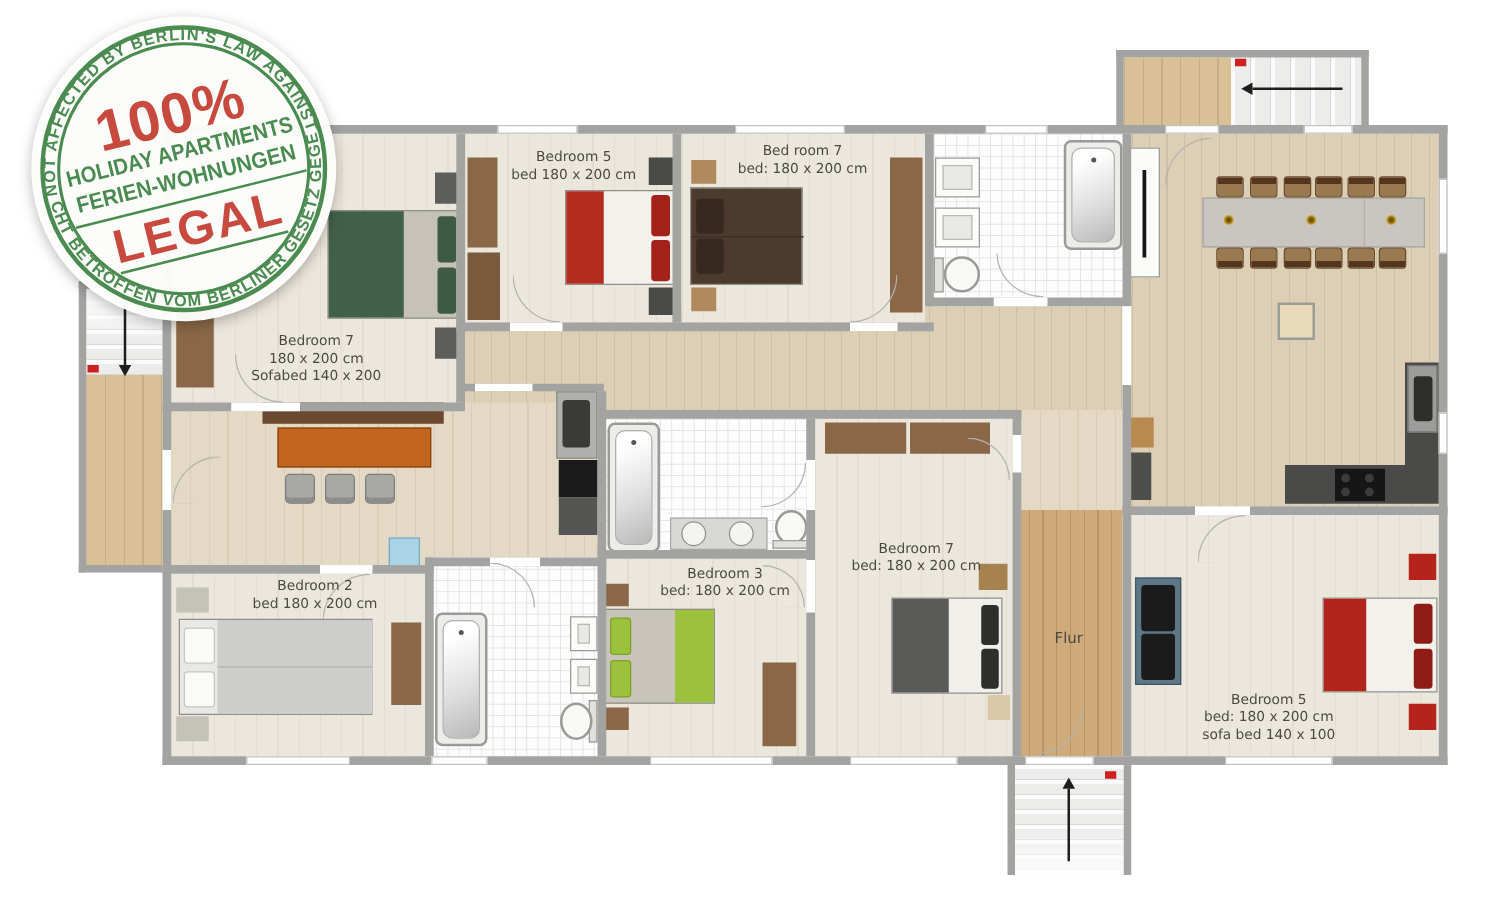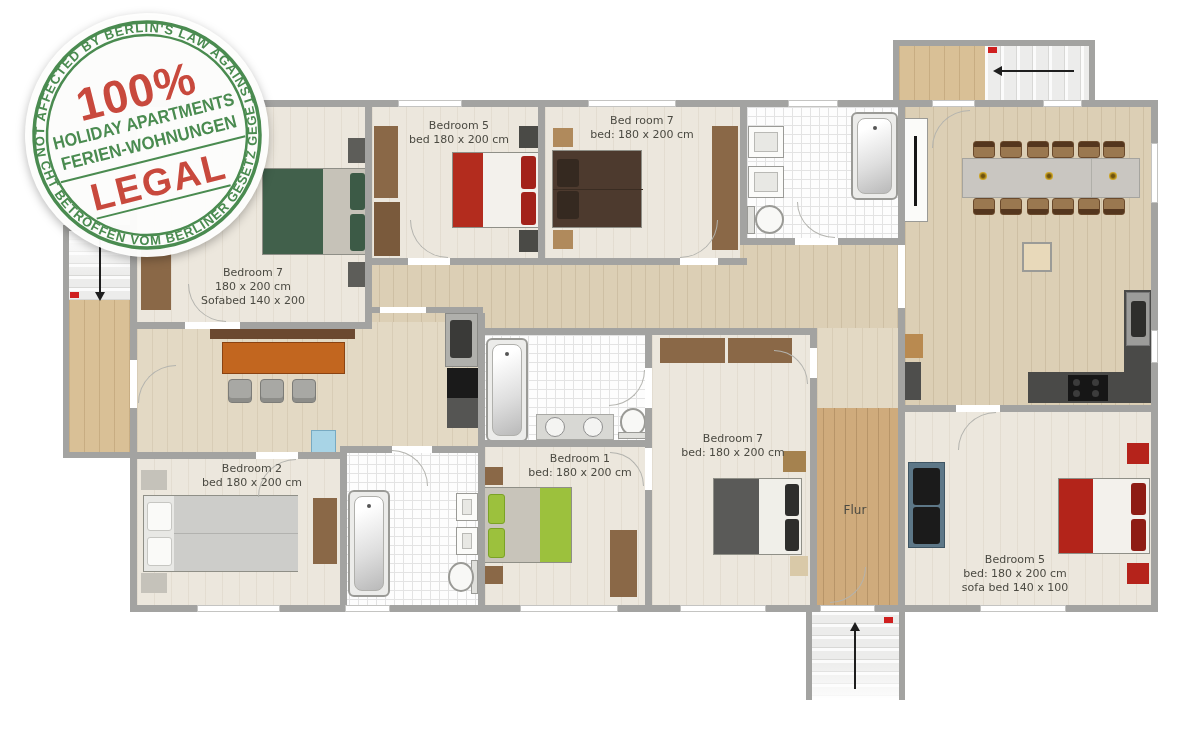--- a/index.html
+++ b/index.html
@@ -331,21 +331,21 @@
   </div>
   <div class="lbl" style="left:642px;top:114px">
     <span>Bed room 7</span>
     <span>bed: 180 x 200 cm</span>
   </div>
   <div class="lbl" style="left:252px;top:462px">
     <span>Bedroom 2</span>
     <span>bed 180 x 200 cm</span>
   </div>
   <div class="lbl" style="left:580px;top:452px">
-    <span>Bedroom 1</span>
+    <span>Bedroom 3</span>
     <span>bed: 180 x 200 cm</span>
   </div>
   <div class="lbl" style="left:733px;top:432px">
     <span>Bedroom 7</span>
     <span>bed: 180 x 200 cm</span>
   </div>
   <div class="lbl" style="left:855px;top:503px;font-size:12px">
     <span>Flur</span>
   </div>
   <div class="lbl" style="left:1015px;top:553px">

